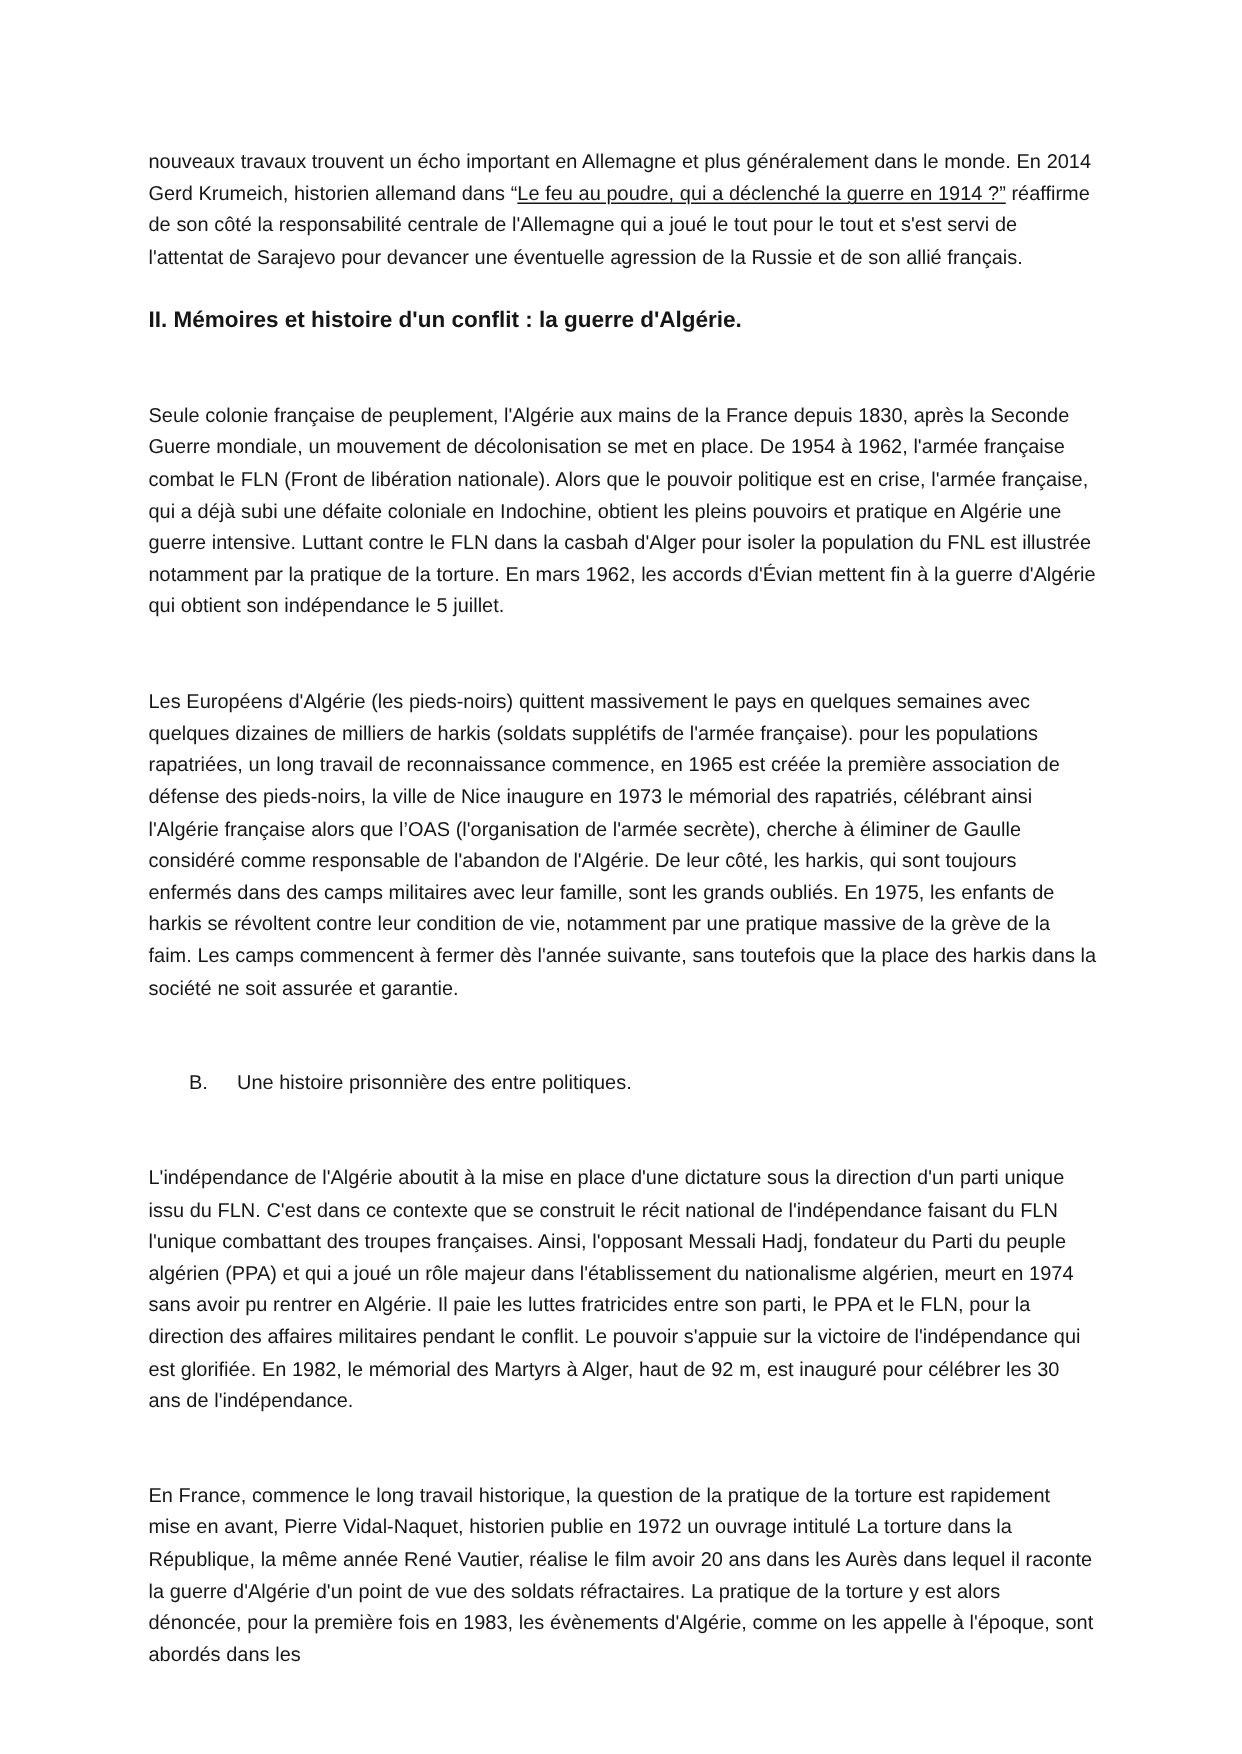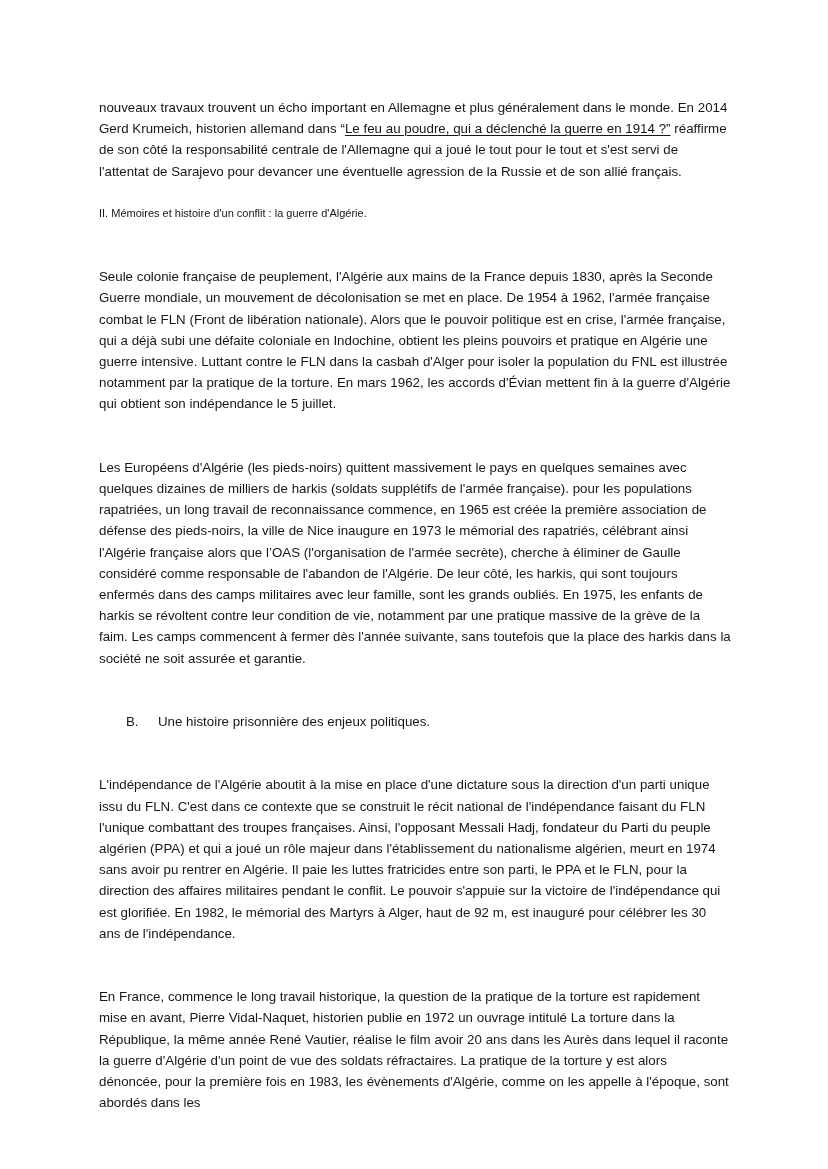--- a/index.html
+++ b/index.html
@@ -33,23 +33,23 @@
     word-spacing: 0.1px;
   }
   p.para.tight {
     margin-bottom: 0;
   }
   .heading-block {
     margin: 0 0 21px 0;
   }
   .heading-1 {
     margin: 0;
-    font-size: 11px;
+    font-size: 15px;
     line-height: 21.2px;
-    font-weight: normal;
+    font-weight: bold;
   }
   .heading-2 {
     margin: 0;
     font-size: 13.3px;
     line-height: 21.2px;
     font-weight: normal;
     padding-left: 27px;
   }
   .heading-2 .letter {
     display: inline-block;
@@ -90,21 +90,21 @@
     <div class="spacer-line"></div>
 
     <p class="para">Seule colonie française de peuplement, l'Algérie aux mains de la France depuis 1830, après la Seconde Guerre mondiale, un mouvement de décolonisation se met en place. De 1954 à 1962, l'armée française combat le FLN (Front de libération nationale). Alors que le pouvoir politique est en crise, l'armée française, qui a déjà subi une défaite coloniale en Indochine, obtient les pleins pouvoirs et pratique en Algérie une guerre intensive. Luttant contre le FLN dans la casbah d'Alger pour isoler la population du FNL est illustrée notamment par la pratique de la torture. En mars 1962, les accords d'Évian mettent fin à la guerre d'Algérie qui obtient son indépendance le 5 juillet.</p>
 
     <div class="spacer-line"></div>
 
     <p class="para">Les Européens d'Algérie (les pieds-noirs) quittent massivement le pays en quelques semaines avec quelques dizaines de milliers de harkis (soldats supplétifs de l'armée française). pour les populations rapatriées, un long travail de reconnaissance commence, en 1965 est créée la première association de défense des pieds-noirs, la ville de Nice inaugure en 1973 le mémorial des rapatriés, célébrant ainsi l'Algérie française alors que l’OAS (l'organisation de l'armée secrète), cherche à éliminer de Gaulle considéré comme responsable de l'abandon de l'Algérie. De leur côté, les harkis, qui sont toujours enfermés dans des camps militaires avec leur famille, sont les grands oubliés. En 1975, les enfants de harkis se révoltent contre leur condition de vie, notamment par une pratique massive de la grève de la faim. Les camps commencent à fermer dès l'année suivante, sans toutefois que la place des harkis dans la société ne soit assurée et garantie.</p>
 
     <div class="spacer-line"></div>
 
-    <p class="sub-heading-standalone"><span class="letter">B.</span><span>Une histoire prisonnière des enjeux politiques.</span></p>
+    <p class="sub-heading-standalone"><span class="letter">B.</span><span>Une histoire prisonnière des entre politiques.</span></p>
 
     <div class="spacer-line"></div>
 
     <p class="para">L'indépendance de l'Algérie aboutit à la mise en place d'une dictature sous la direction d'un parti unique issu du FLN. C'est dans ce contexte que se construit le récit national de l'indépendance faisant du FLN l'unique combattant des troupes françaises. Ainsi, l'opposant Messali Hadj, fondateur du Parti du peuple algérien (PPA) et qui a joué un rôle majeur dans l'établissement du nationalisme algérien, meurt en 1974 sans avoir pu rentrer en Algérie. Il paie les luttes fratricides entre son parti, le PPA et le FLN, pour la direction des affaires militaires pendant le conflit. Le pouvoir s'appuie sur la victoire de l'indépendance qui est glorifiée. En 1982, le mémorial des Martyrs à Alger, haut de 92 m, est inauguré pour célébrer les 30 ans de l'indépendance.</p>
 
     <div class="spacer-line"></div>
 
     <p class="para tight">En France, commence le long travail historique, la question de la pratique de la torture est rapidement mise en avant, Pierre Vidal-Naquet, historien publie en 1972 un ouvrage intitulé La torture dans la République, la même année René Vautier, réalise le film avoir 20 ans dans les Aurès dans lequel il raconte la guerre d'Algérie d'un point de vue des soldats réfractaires. La pratique de la torture y est alors dénoncée, pour la première fois en 1983, les évènements d'Algérie, comme on les appelle à l'époque, sont abordés dans les</p>
 
   </div>

